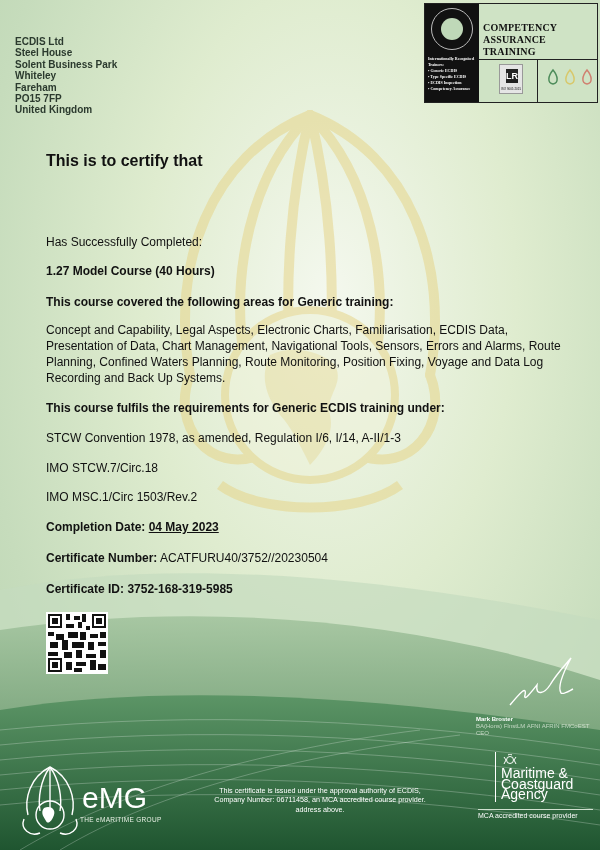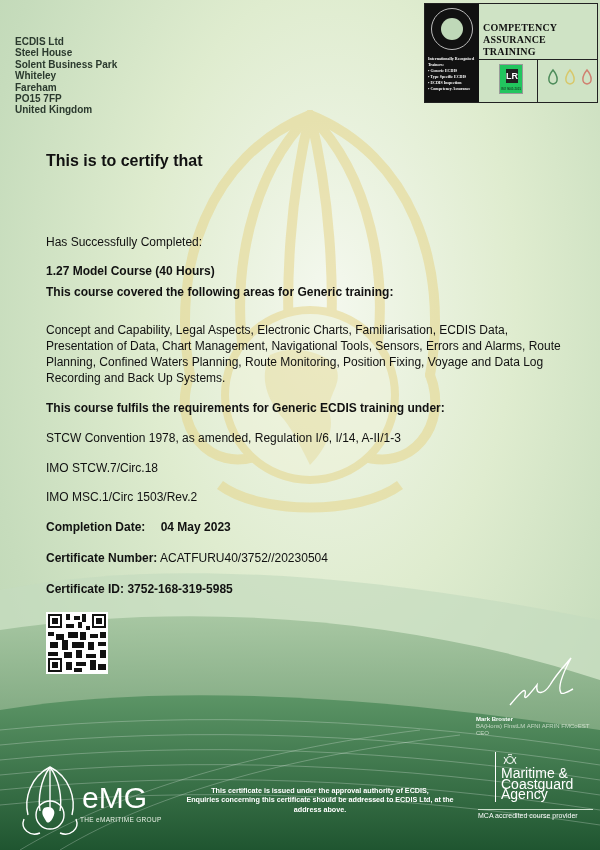--- a/index.html
+++ b/index.html
@@ -10,34 +10,34 @@
   .bottom-wave { position:absolute; left:0; top:560px; width:600px; height:290px; }
   .address { position:absolute; left:15px; top:12px; font-size:10px; font-weight:bold; line-height:11.4px; color:#2b3a2e;margin-top:24px; }
   .badge { position:absolute; left:424px; top:3px; width:172px; height:98px; border:1px solid #222; background:#cfe3c5; }
   .badge .blk { position:absolute; left:0; top:0; width:54px; height:98px; background:#111; color:#fff; }
   .badge .seal { position:absolute; left:6px; top:4px; width:42px; height:42px; border-radius:50%; border:1px solid #bbb; box-sizing:border-box; }
   .badge .seal .inner { position:absolute; left:9px; top:9px; width:22px; height:22px; border-radius:50%; background:#bfd8b8; }
   .badge .blist { position:absolute; left:3px; top:52px; font-family:"Liberation Serif", serif; font-size:4px; line-height:6px; font-weight:bold; }
   .badge .title { position:absolute; left:58px; top:18px; font-family:"Liberation Serif", serif; font-size:10px; font-weight:bold; letter-spacing:0.2px; line-height:12px; color:#111; }
   .badge .hline { position:absolute; left:54px; top:55px; width:118px; height:1px; background:#222; }
   .badge .vline { position:absolute; left:112px; top:55px; width:1px; height:43px; background:#222; }
-  .badge .lr { position:absolute; left:74px; top:60px; width:22px; height:28px; background:#22c55e; border:1px solid #999; }
+  .badge .lr { position:absolute; left:74px; top:60px; width:22px; height:28px; background:#e5e5e5; border:1px solid #999; }
   .badge .lr .box { position:absolute; left:6px; top:4px; width:12px; height:14px; background:#222; color:#fff; font-size:9px; font-weight:bold; text-align:center; line-height:14px; }
   .badge .lr .iso { position:absolute; left:-4px; top:22px; width:30px; font-size:3px; text-align:center; }
   .badge .flames { position:absolute; left:120px; top:64px; width:50px; height:18px; }
   .t { position:absolute; left:46px; font-size:12px; white-space:nowrap; }
   .b { font-weight:bold; }
   .h1 { position:absolute; left:46px; top:152px; font-size:16px; font-weight:bold; }
   .para { position:absolute; left:46px; top:322px; width:520px; font-size:12px; line-height:16px; }
   .qr { position:absolute; left:46px; top:612px; width:62px; height:62px; background:#fff; }
   .signature { position:absolute; left:505px; top:655px; width:70px; height:55px; }
   .signer { position:absolute; left:476px; top:716px; font-size:6px; color:#fff; line-height:7px; }
   .signer .name { font-weight:bold; }
   .signer .cred { color:#dfeadc; opacity:.8; }
-  .footer-text { position:absolute; left:170px; top:786px; width:300px; text-align:center; font-size:7.2px; line-height:9.3px; color:#fff; font-weight:bold; }
+  .footer-text { position:absolute; left:170px; top:786px; width:300px; text-align:center; font-size:7.2px; line-height:9.3px; color:#fff; font-weight:normal; }
   .mca { position:absolute; left:495px; top:752px; color:#fff; }
   .mca .vbar { position:absolute; left:0; top:0; width:1px; height:50px; background:#fff; }
   .mca .crest { position:absolute; left:8px; top:2px; width:14px; height:12px; }
   .mca .name { position:absolute; left:6px; top:16px; font-size:14px; line-height:10.5px; white-space:nowrap; }
   .mca-provider { position:absolute; left:478px; top:812px; font-size:7px; color:#fff; white-space:nowrap; }
   .mca-line { position:absolute; left:478px; top:809px; width:115px; height:1px; background:#cfe0cf; }
   .emg-logo { position:absolute; left:14px; top:763px; width:72px; height:78px; }
   .emg-text { position:absolute; left:82px; top:783px; color:#fff; font-size:30px; letter-spacing:0px; line-height:30px; }
   .emg-sub { position:absolute; left:80px; top:816px; color:#e9f1e6; font-size:6.5px; letter-spacing:0.3px; }
 </style>
@@ -122,30 +122,30 @@
   <svg class="flames" viewBox="0 0 50 18">
     <path d="M8 2 C 3 8, 2 15, 8 16 C 14 15, 13 8, 8 2 Z" fill="none" stroke="#4d8c5a" stroke-width="1.5"></path>
     <path d="M25 2 C 20 8, 19 15, 25 16 C 31 15, 30 8, 25 2 Z" fill="none" stroke="#d8c86a" stroke-width="1.5"></path>
     <path d="M42 2 C 37 8, 36 15, 42 16 C 48 15, 47 8, 42 2 Z" fill="none" stroke="#d08070" stroke-width="1.5"></path>
   </svg>
 </div>
 
 <div class="h1">This is to certify that</div>
 <div class="t" style="top:235px;">Has Successfully Completed:</div>
 <div class="t b" style="top:264px;">1.27 Model Course (40 Hours)</div>
-<div class="t b" style="top:285px;">This course covered the following areas for Generic training:</div>
+<div class="t b" style="top:295px;">This course covered the following areas for Generic training:</div>
 <div class="para">Concept and Capability, Legal Aspects, Electronic Charts, Familiarisation, ECDIS Data, Presentation of Data, Chart Management, Navigational Tools, Sensors, Errors and Alarms, Route Planning, Confined Waters Planning, Route Monitoring, Position Fixing, Voyage and Data Log Recording and Back Up Systems.</div>
 <div class="t b" style="top:401px;">This course fulfils the requirements for Generic ECDIS training under:</div>
 <div class="t" style="top:431px;">STCW Convention 1978, as amended, Regulation I/6, I/14, A-II/1-3</div>
 <div class="t" style="top:461px;">IMO STCW.7/Circ.18</div>
 <div class="t" style="top:490px;">IMO MSC.1/Circ 1503/Rev.2</div>
 
 <div class="t b" style="top:520px;">
   <span>Completion Date:</span>
-  <span style="margin-left:12px;">04 May 2023</span>
+  <span style="margin-left:0;text-decoration:underline;">04 May 2023</span>
 </div>
 <div class="t" style="top:551px;">
   <span class="b">Certificate Number:</span>
   <span style="">ACATFURU40/3752//20230504</span>
 </div>
 <div class="t b" style="top:582px;">
   <span>Certificate ID:</span>
   <span>3752-168-319-5985</span>
 </div>
 
@@ -195,21 +195,21 @@
   <path d="M5 50 C 15 38, 22 30, 20 40 C 18 48, 28 35, 32 30 C 30 42, 40 38, 45 30 C 52 18, 62 8, 66 3 C 58 18, 52 32, 56 38 C 58 40, 64 36, 68 34" fill="none" stroke="#fff" stroke-width="1.4"></path>
 </svg>
 <div class="signer">
   <div class="name">Mark Broster</div>
   <div class="cred">BA(Hons) FInstLM AFNI AFRIN FMCoEST</div>
   <div class="cred">CEO</div>
 </div>
 
 <div class="footer-text">
   <div>This certificate is issued under the approval authority of ECDIS,</div>
-  <div>Enquiries concerning this certificate should be addressed to ECDIS Ltd, at the</div>
+  <div>Company Number: 06711458, an MCA accredited course provider.</div>
   <div>address above.</div>
 </div>
 
 <div class="mca">
   <div class="vbar"></div>
   <svg class="crest" viewBox="0 0 14 12">
     <circle cx="7" cy="6" r="3.5" fill="none" stroke="#fff" stroke-width="1"></circle>
     <path d="M1 3 L3 6 L1 10 M13 3 L11 6 L13 10" stroke="#fff" fill="none" stroke-width="1"></path>
     <path d="M5 1 L7 0 L9 1" stroke="#fff" fill="none" stroke-width="1"></path>
   </svg>

